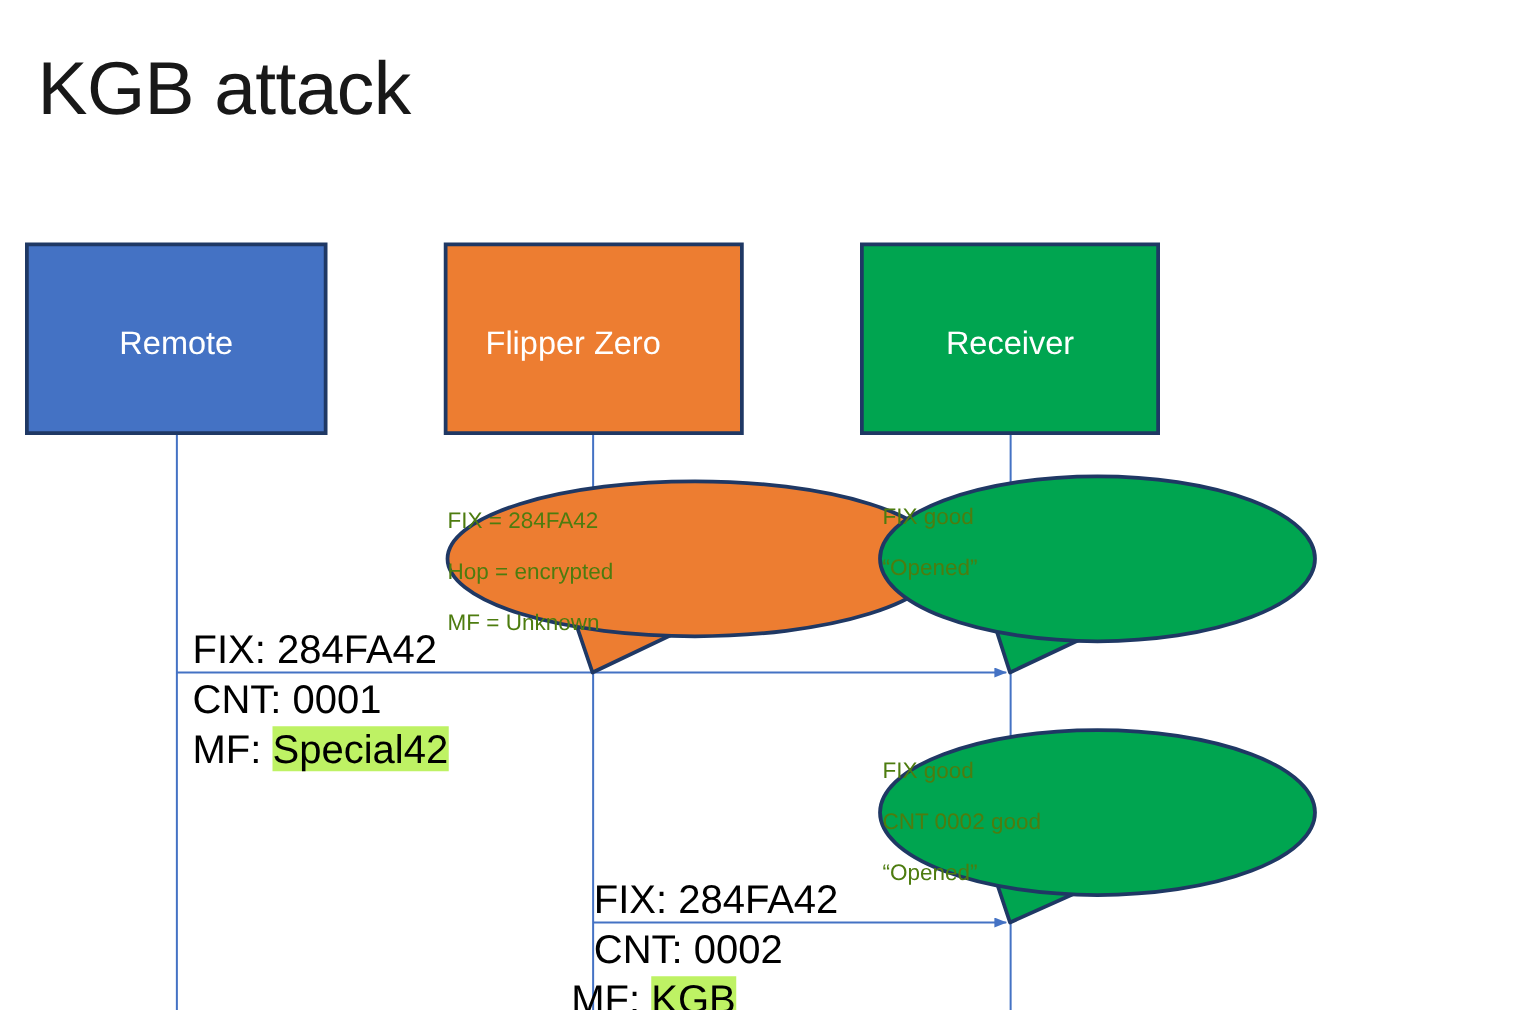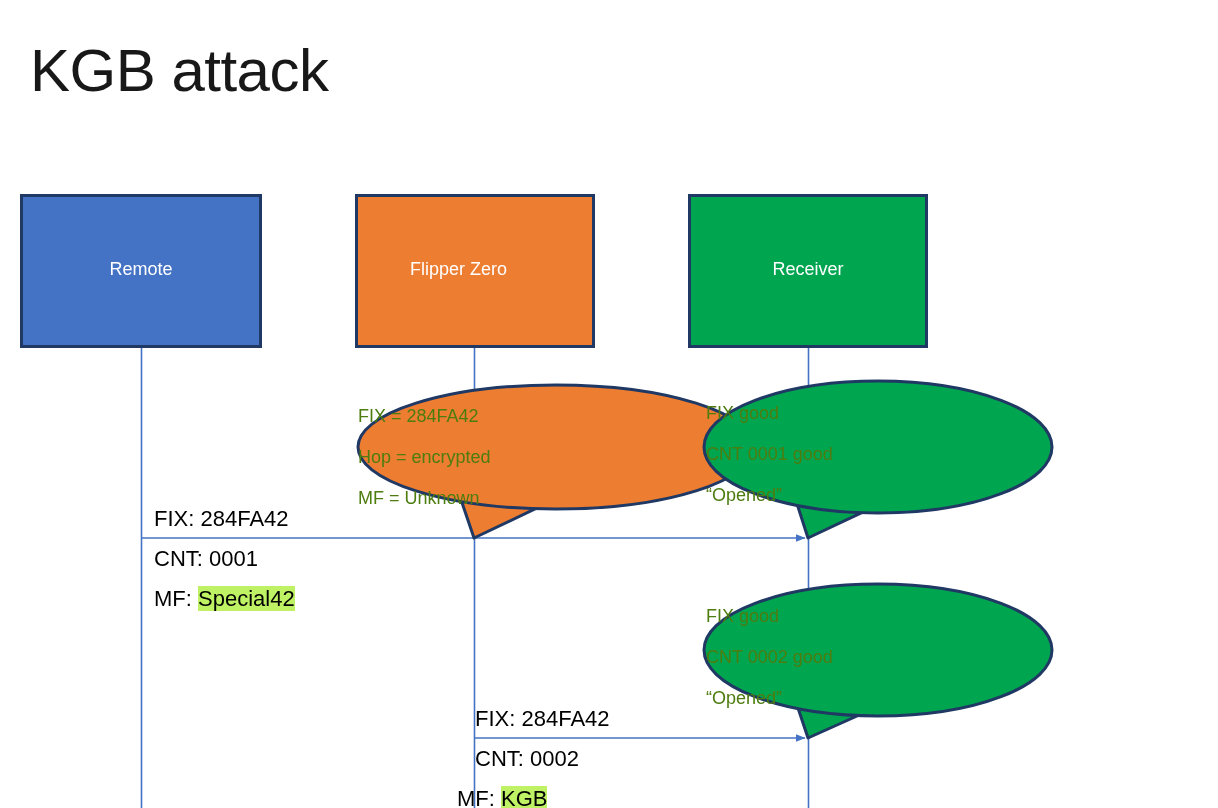--- a/index.html
+++ b/index.html
@@ -33,36 +33,36 @@
   .diagram-svg {
     position: absolute;
     left: 0;
     top: 0;
     width: 1218px;
     height: 808px;
   }
   .lane-box-label {
     position: absolute;
     color: #ffffff;
-    font-size: 18px;
+    font-size: 26px;
     font-weight: 400;
     text-align: center;
     white-space: nowrap;
   }
   .bubble-text {
     position: absolute;
     color: #4d7c0f;
     font-size: 18px;
     line-height: 41px;
     white-space: nowrap;
   }
   .msg-text {
     position: absolute;
     color: #000000;
-    font-size: 22px;
+    font-size: 32px;
     line-height: 40px;
     white-space: nowrap;
   }
   .hl {
     background: #bef264;
     color: #000000;
   }
 </style>
 </head>
 <body>
@@ -112,21 +112,20 @@
   <div class="lane-box-label" style="left:689px; top:232px; width:238px;">Receiver</div>
 
   <div class="bubble-text" style="left:358px; top:369px; width:396px;">
     <div>FIX = 284FA42</div>
     <div>Hop = encrypted</div>
     <div>MF = Unknown</div>
   </div>
 
   <div class="bubble-text" style="left:706px; top:366px; width:344px;">
     <div>FIX good</div>
-    <div>CNT 0001 good</div>
     <div>“Opened”</div>
   </div>
 
   <div class="bubble-text" style="left:706px; top:569px; width:344px;">
     <div>FIX good</div>
     <div>CNT 0002 good</div>
     <div>“Opened”</div>
   </div>
 
   <div class="msg-text" style="left:154px; top:472px;">FIX: 284FA42</div>

